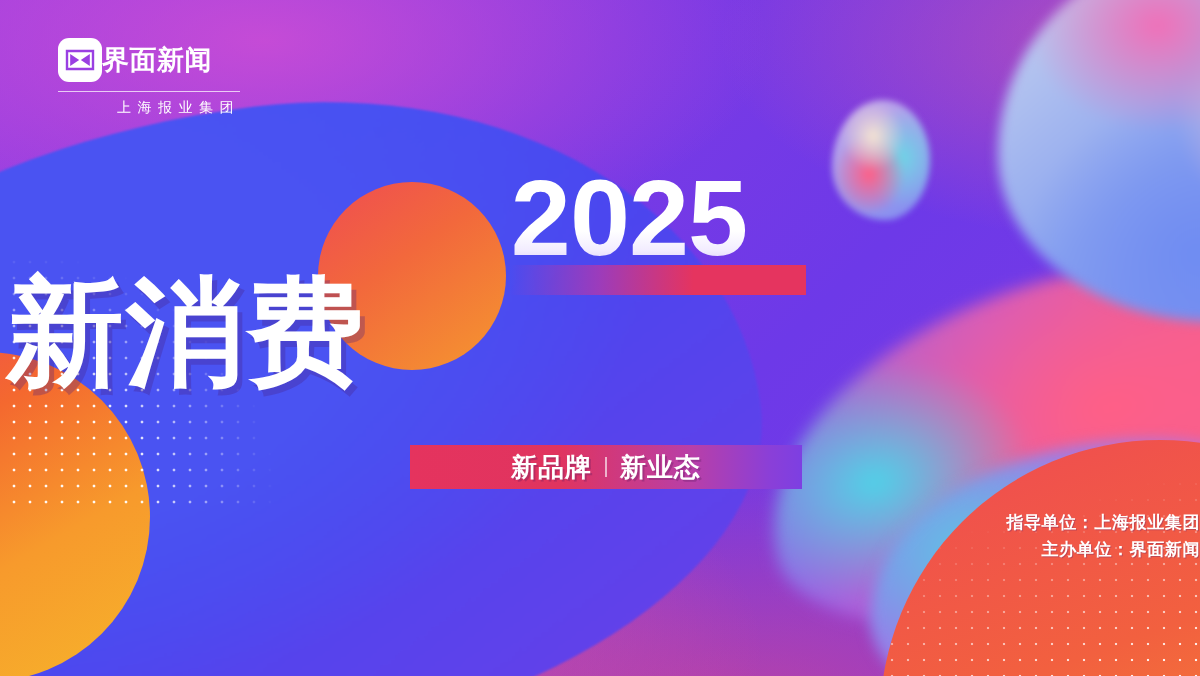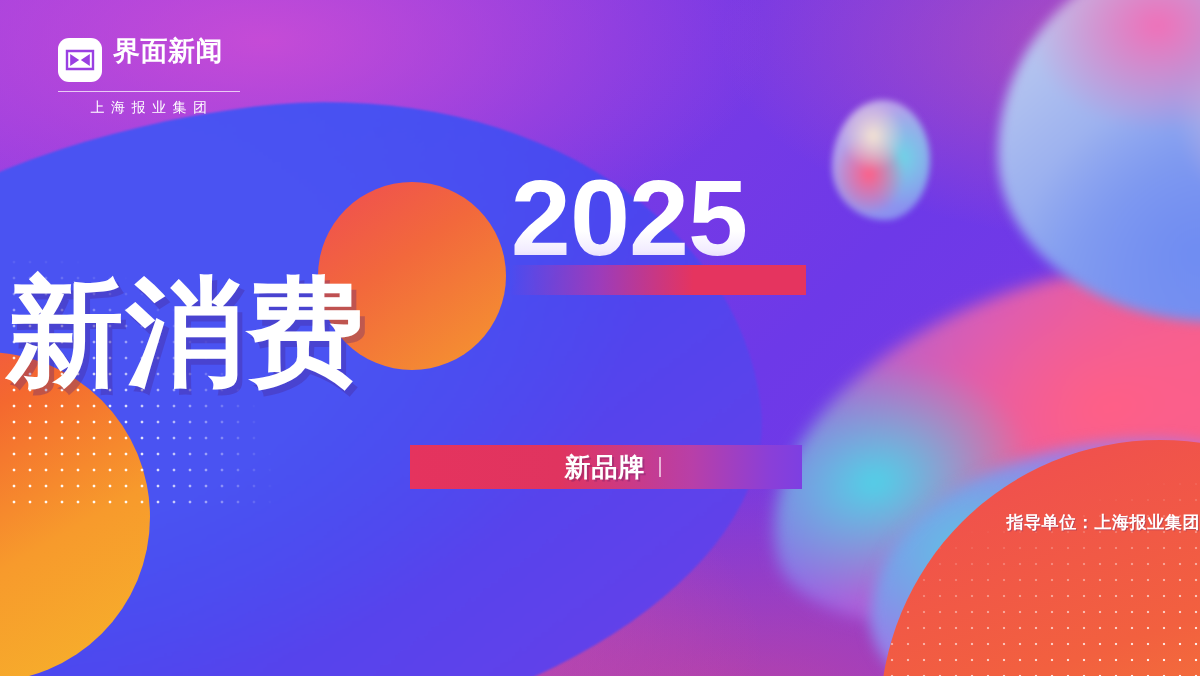--- a/index.html
+++ b/index.html
@@ -121,36 +121,36 @@
   .dotfield-left{
     position:absolute; left:6px; top:222px; width:300px; height:290px;
     background-image:radial-gradient(rgba(255,255,255,.95) 1.2px, rgba(255,255,255,0) 1.7px);
     background-size:16px 16px;
     -webkit-mask-image:radial-gradient(115% 105% at 0% 92%, #000 38%, rgba(0,0,0,0) 78%);
             mask-image:radial-gradient(115% 105% at 0% 92%, #000 38%, rgba(0,0,0,0) 78%);
   }
 
   
   .logo{ position:absolute; left:58px; top:38px; width:182px; }
-  .logo-row{ display:flex; gap:11px; }
+  .logo-row{ display:flex; align-items:center; }
   .logo-mark{
     width:44px; height:44px; border-radius:11px; background:#fff;
     display:flex; align-items:center; justify-content:center; flex:0 0 auto;
   }
   .logo-mark svg{ display:block; }
   .logo-word{
     font-size:27px; font-weight:700; color:#fff; letter-spacing:.5px;
     line-height:1; white-space:nowrap;
   }
   .logo-rule{
     margin:9px 0 7px; height:1px; width:100%;
     background:rgba(255,255,255,.72);
   }
   .logo-sub{
-    font-size:14px; color:#fff; letter-spacing:6.5px; text-align:center;
+    font-size:14px; color:#fff; letter-spacing:6.5px; text-align:right;
     white-space:nowrap; text-indent:6px; font-weight:400;
   }
 
   
   .hero{ position:absolute; left:0; top:4px; width:1027px; height:676px;margin-top:28px; }
 
   .year{
     position:absolute; left:0; top:132px; width:1200px;
     text-align:center; padding-left:58px;
     font-size:108px; font-weight:700; line-height:1; letter-spacing:-1px;
@@ -236,20 +236,22 @@
 
     <div class="year">2025</div>
 
     <div class="title-band"></div>
     <div class="headline">新消费</div>
 
     <div class="tagline">
       <span class="word">新品牌</span>
       <span class="sep"></span>
       <span class="sep"></span>
+      <span class="word">新业态</span>
     </div>
 
     <div class="credits">
       <div>指导单位：上海报业集团</div>
+      <div>主办单位：界面新闻</div>
     </div>
 
   </div>
 </div>
 
 </body></html>

